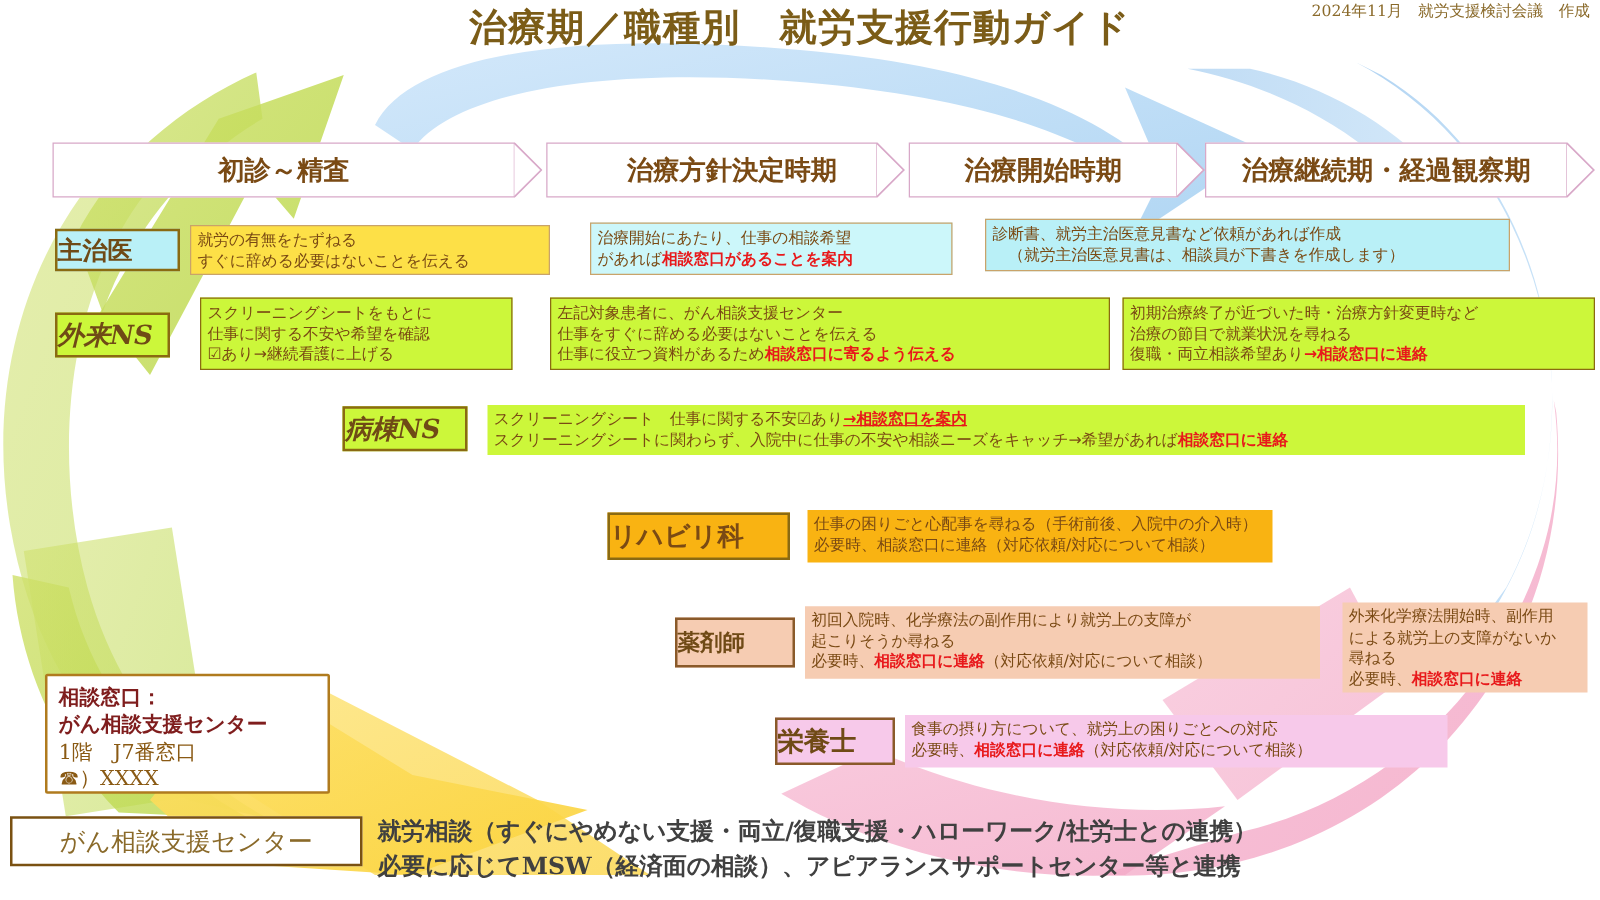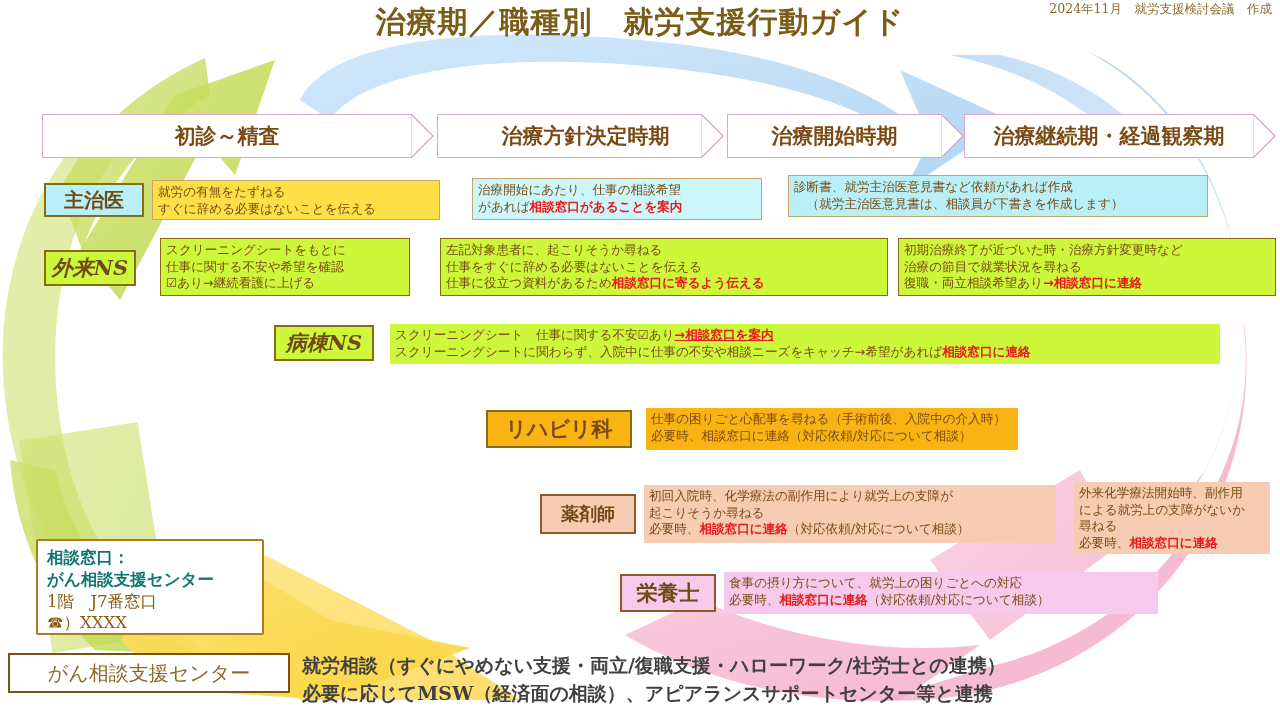--- a/index.html
+++ b/index.html
@@ -85,21 +85,20 @@
     width: 23px;
     height: 44px;
     z-index: 3;
   }
 
   
   .role-chip {
     position: absolute;
     display: flex;
     align-items: center;
-    justify-content: center;
     font-family: "DejaVu Serif", "Liberation Serif", serif;
     font-weight: 700;
     color: #6f4a16;
     white-space: nowrap;
     z-index: 6;
   }
 
   
   .content-box {
     position: absolute;
@@ -125,21 +124,21 @@
     border: 2px solid #b07b1e;
     border-radius: 2px;
     padding: 6px 9px;
     z-index: 8;
     font-family: "DejaVu Serif", "Liberation Serif", serif;
     font-size: 16.5px;
     line-height: 1.32;
     color: #8a5a14;
     white-space: nowrap;
   }
-  .desk-card .red { color: #0f766e; font-weight: 700; }
+  .desk-card .red { color: #7f1d1d; font-weight: 700; }
 
   
   .footer-chip {
     position: absolute;
     left: 8px;
     top: 653px;
     width: 282px;
     height: 40px;
     background: #ffffff;
     border: 2.4px solid #7a5112;
@@ -264,21 +263,21 @@
 
   <div class="role-chip" style="left:44px; top:250px; width:92px; height:36px; background:#ccf73a; border:2.2px solid #8a6a12; font-size:21px; font-style:italic;">
     <span>外来NS</span>
   </div>
   <div class="content-box" style="left:160px; top:238px; width:250px; height:58px; background:#ccf73a; border:1px solid #8a6a12;">
     <span class="ln">スクリーニングシートをもとに</span>
     <span class="ln">仕事に関する不安や希望を確認</span>
     <span class="ln">☑あり→継続看護に上げる</span>
   </div>
   <div class="content-box" style="left:440px; top:238px; width:448px; height:58px; background:#ccf73a; border:1px solid #8a6a12;">
-    <span class="ln">左記対象患者に、起こりそうか尋ねる</span>
+    <span class="ln">左記対象患者に、がん相談支援センター</span>
     <span class="ln">仕事をすぐに辞める必要はないことを伝える</span>
     <span class="ln"><span>仕事に役立つ資料があるため</span><span class="hl">相談窓口に寄るよう伝える</span></span>
   </div>
   <div class="content-box" style="left:898px; top:238px; width:378px; height:58px; background:#ccf73a; border:1px solid #8a6a12;">
     <span class="ln">初期治療終了が近づいた時・治療方針変更時など</span>
     <span class="ln">治療の節目で就業状況を尋ねる</span>
     <span class="ln"><span>復職・両立相談希望あり</span><span class="hl">→相談窓口に連絡</span></span>
   </div>
 
   <div class="role-chip" style="left:274px; top:325px; width:100px; height:36px; background:#ccf73a; border:2.4px solid #8a6a12; font-size:21px; font-style:italic;">

